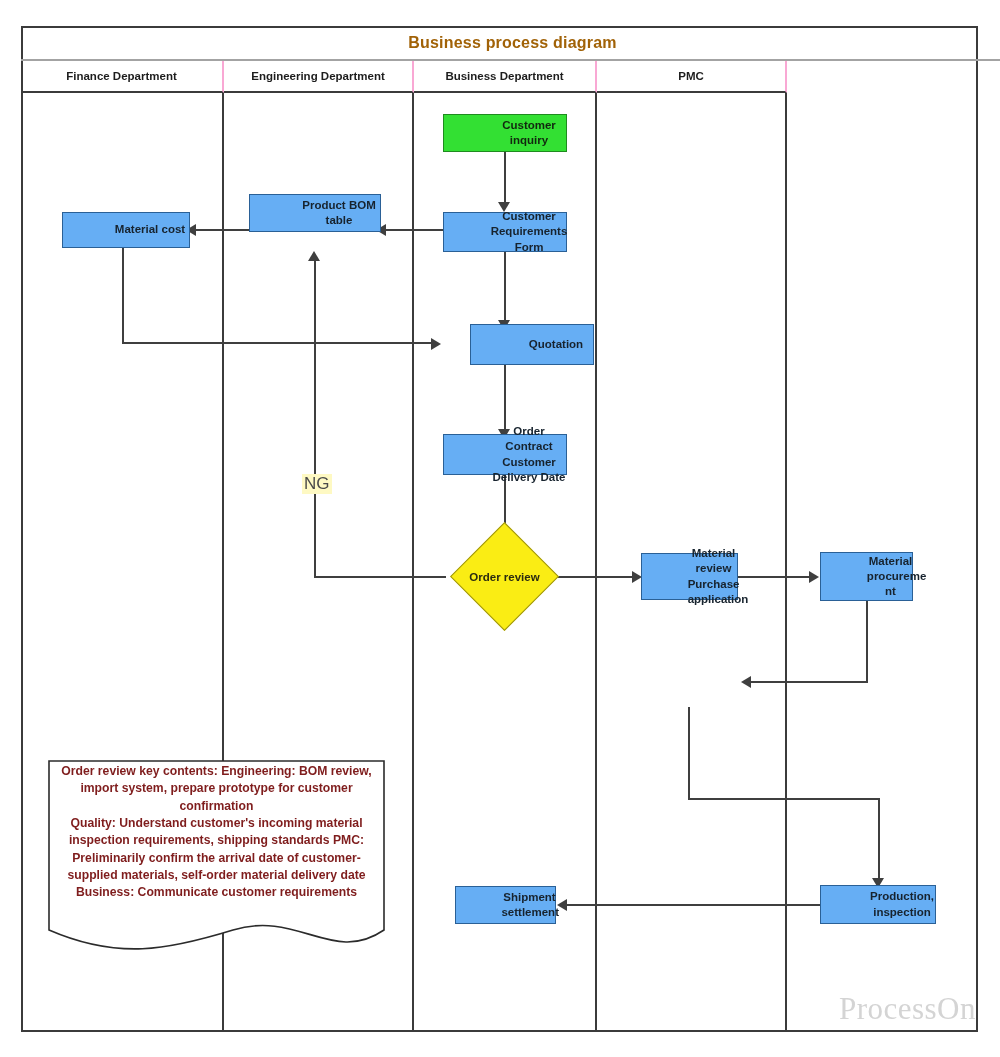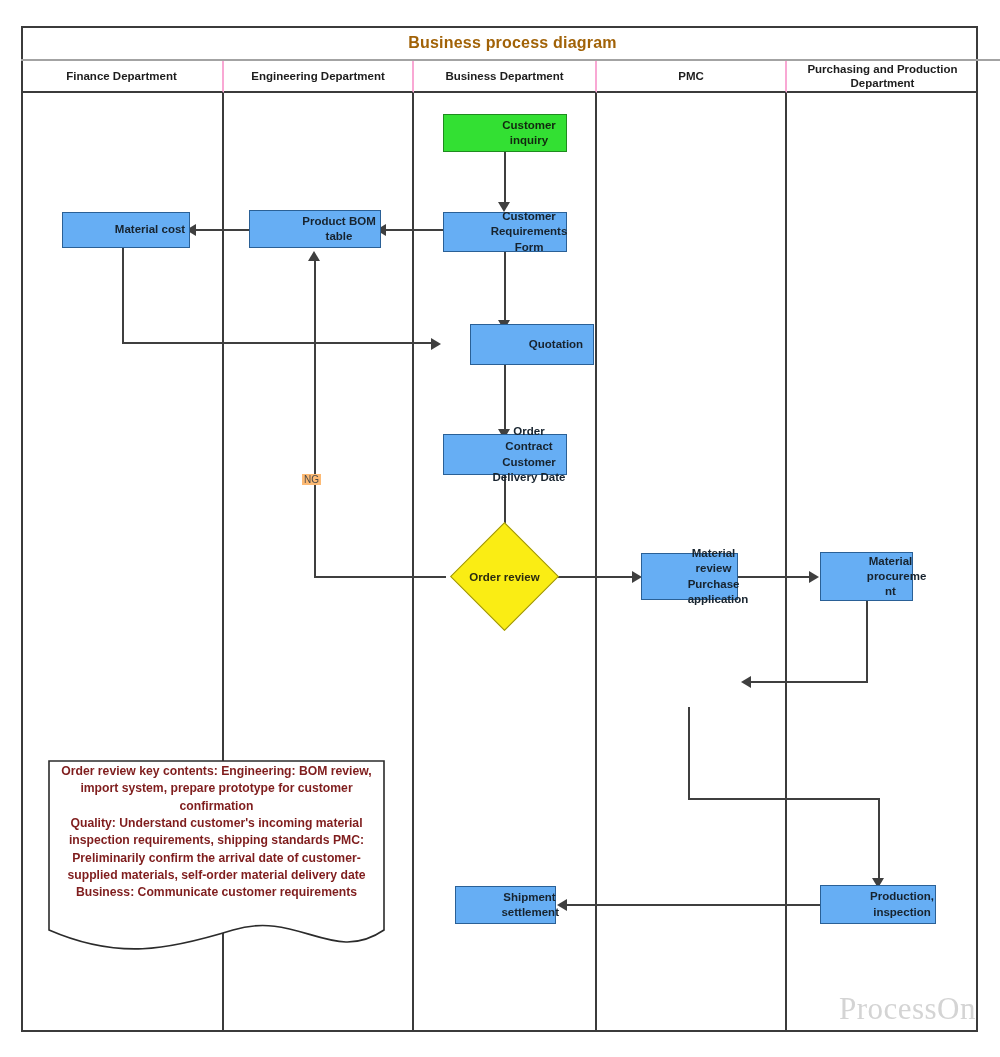--- a/index.html
+++ b/index.html
@@ -59,22 +59,22 @@
   .arrow{
     position:absolute;width:0;height:0;
   }
   .arrow.down{border-left:6px solid transparent;border-right:6px solid transparent;border-top:10px solid #3f3f3f;}
   .arrow.up{border-left:6px solid transparent;border-right:6px solid transparent;border-bottom:10px solid #3f3f3f;}
   .arrow.left{border-top:6px solid transparent;border-bottom:6px solid transparent;border-right:10px solid #3f3f3f;}
   .arrow.right{border-top:6px solid transparent;border-bottom:6px solid transparent;border-left:10px solid #3f3f3f;}
 
   .edge-label{
     position:absolute;
-    font-size:10px;color:#4a4a4a;
-    background:#fdba74;padding:0 2px;
+    font-size:17px;color:#4a4a4a;
+    background:#fef9c3;padding:0 2px;
   }
 
   
   .node{
     position:absolute;
     box-sizing:border-box;
     display:flex;align-items:center;justify-content:center;
     text-align:center;
     font-size:11.5px;font-weight:bold;color:#17232e;
     line-height:1.32;
@@ -162,21 +162,20 @@
 <div id="canvas">
 
   <div class="pool"></div>
 
   <div class="pool-title">Business process diagram</div>
 
   <div class="lane-head" style="left:21px;width:203px;">Finance Department</div>
   <div class="lane-head" style="left:224px;width:190px;">Engineering Department</div>
   <div class="lane-head" style="left:414px;width:183px;">Business Department</div>
   <div class="lane-head" style="left:597px;width:190px;">PMC</div>
-  <div class="lane-head last" style="left:787px;width:191px;">Purchasing and Production Department</div>
 
   <div class="lane-body" style="left:21px;width:203px;"></div>
   <div class="lane-body" style="left:224px;width:190px;"></div>
   <div class="lane-body" style="left:414px;width:183px;"></div>
   <div class="lane-body" style="left:597px;width:190px;"></div>
   <div class="lane-body last" style="left:787px;width:191px;"></div>
 
   <div class="conn v" style="left:504px;top:151px;height:53px;"></div>
   <div class="arrow down" style="left:498px;top:202px;"></div>
 
@@ -226,21 +225,21 @@
     <span class="lbl">Customer
 inquiry</span>
   </div>
 
   <div class="node rect" style="left:443px;top:212px;width:124px;height:40px;">
     <span class="lbl">Customer
 Requirements
 Form</span>
   </div>
 
-  <div class="node rect" style="left:249px;top:210px;width:132px;height:38px;">
+  <div class="node rect" style="left:249px;top:194px;width:132px;height:38px;">
     <span class="lbl">Product BOM
 table</span>
   </div>
 
   <div class="node rect" style="left:62px;top:212px;width:128px;height:36px;">
     <span class="lbl">Material cost</span>
   </div>
 
   <div class="node rect" style="left:443px;top:324px;width:124px;height:41px;margin-left:27px;">
     <span class="lbl">Quotation</span>

